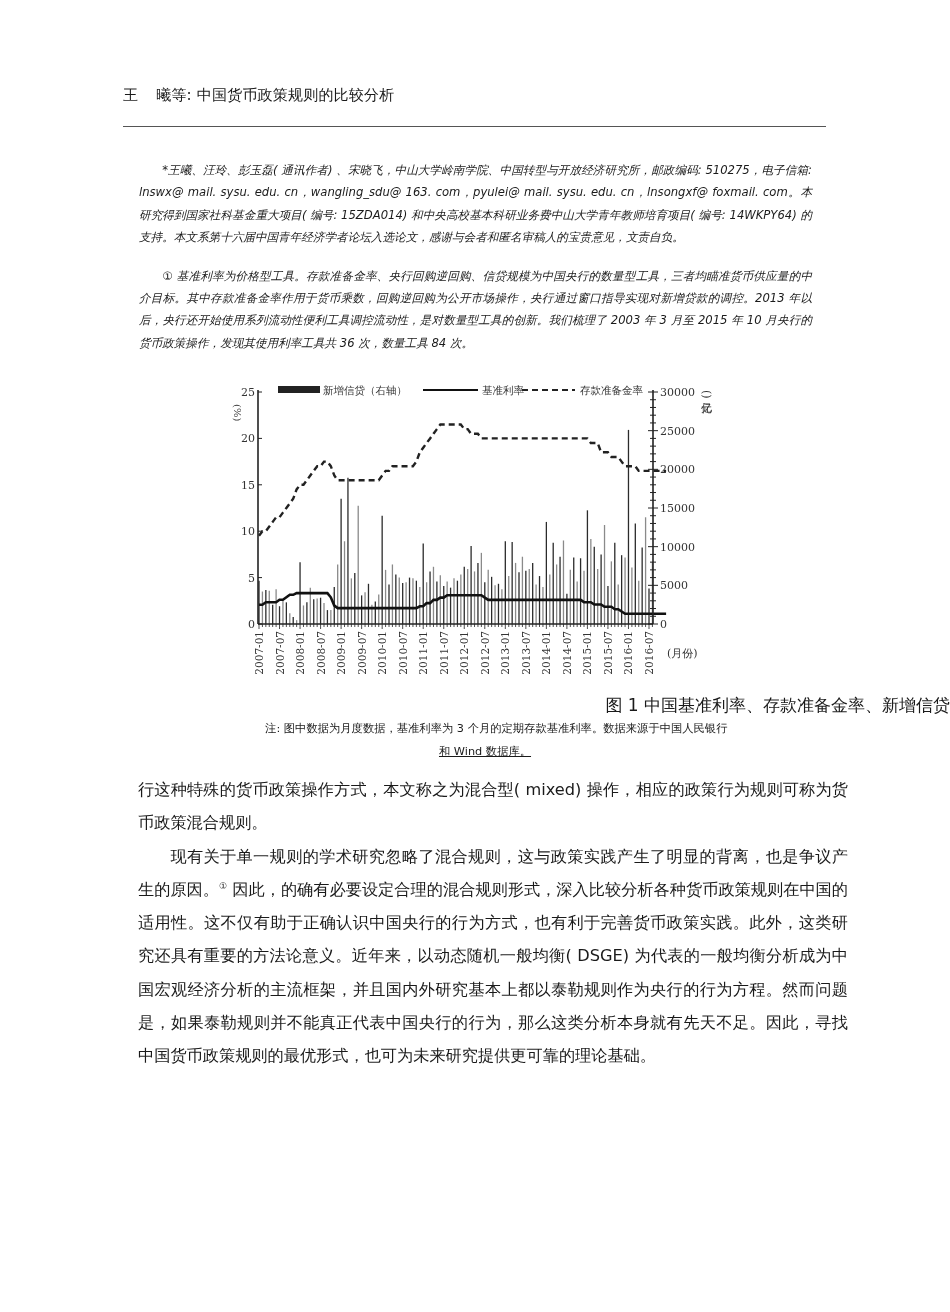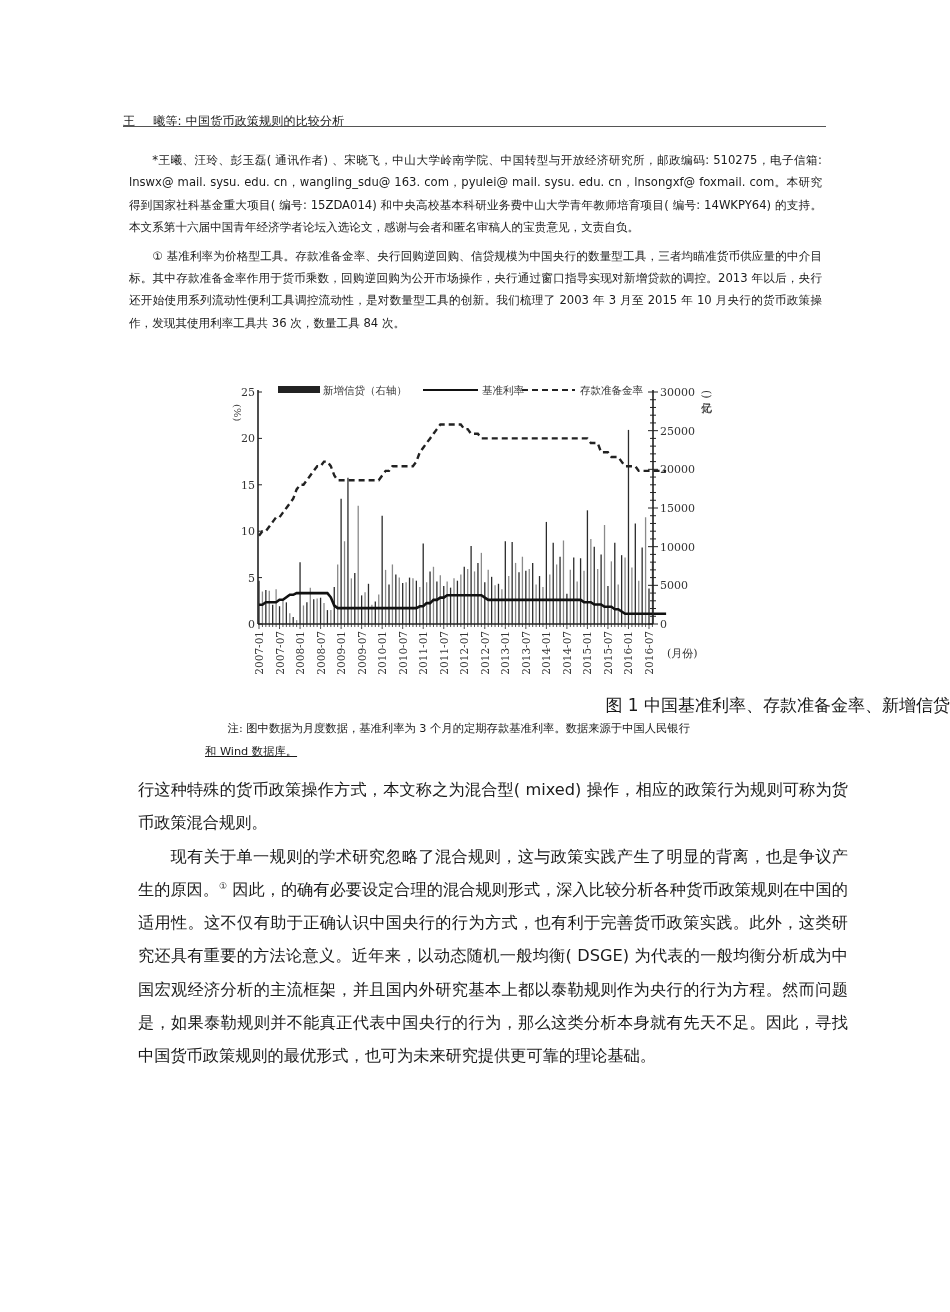--- a/index.html
+++ b/index.html
@@ -1,28 +1,28 @@
 <!DOCTYPE html>
 <html><head>
 <meta charset="utf-8">
 <style>
   html, body { margin: 0; padding: 0; background: #ffffff; }
   body { width: 950px; height: 1312px; position: relative; overflow: hidden;
          font-family: "DejaVu Sans", "Liberation Sans", sans-serif; color: #1a1a1a; }
-  .running-head { position: absolute; left: 123px; top: 113px; font-size: 12px; letter-spacing: 0.2px; }
+  .running-head { position: absolute; left: 123px; top: 86px; font-size: 15px; letter-spacing: 0.2px; }
   .running-head .author-gap { display: inline-block; width: 18px; }
   .head-rule { position: absolute; left: 123px; top: 126px; width: 703px; height: 0; border-top: 1px solid #555; }
   .footnotes { position: absolute; left: 123px; top: 143px; width: 705px; font-size: 11.6px; line-height: 22.4px; }
-  .footnotes p { margin: 6px; text-align: justify; text-indent: 2em; }
+  .footnotes p { margin: 16px; text-align: justify; text-indent: 2em; font-style: italic; }
   .footnotes p.fn2 { margin-top: 1px; }
   .figure { position: absolute; left: 220px; top: 378px; width: 510px; height: 300px; }
   .figure svg { position: absolute; left: 0; top: 0; }
   .fig-caption { position: absolute; left: 0; width: 950px; top: 694px; text-align: right; font-size: 17px; }
   .fig-note { position: absolute; left: 205px; top: 717px; width: 560px; font-size: 11.3px; line-height: 23px; }
-  .fig-note p { margin: 0; text-indent: 2em; }
+  .fig-note p { margin: 0; text-indent: 2em; text-align: center; }
   .fig-note .l2 { text-indent: 0; text-decoration: underline; }
   .body-text { position: absolute; left: 123px; top: 773px; width: 710px; font-size: 16.2px; line-height: 33.3px; margin-left: 15px; }
   .body-text p { margin: 0; text-align: justify; }
   .body-text p.indent { text-indent: 2em; }
   .sup { font-size: 9px; vertical-align: super; line-height: 0; }
   .svg-text { font-family: "DejaVu Serif", "Liberation Serif", serif; fill: #333; }
 </style>
 </head>
 <body>
 

